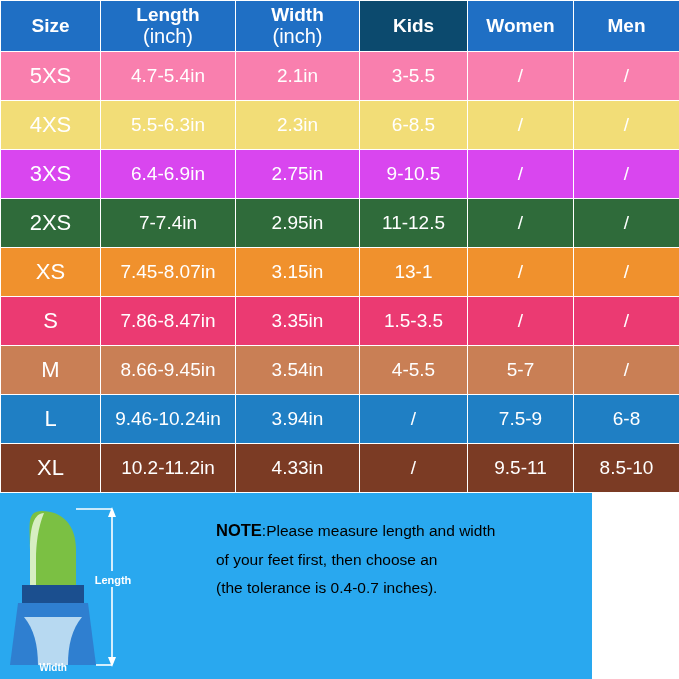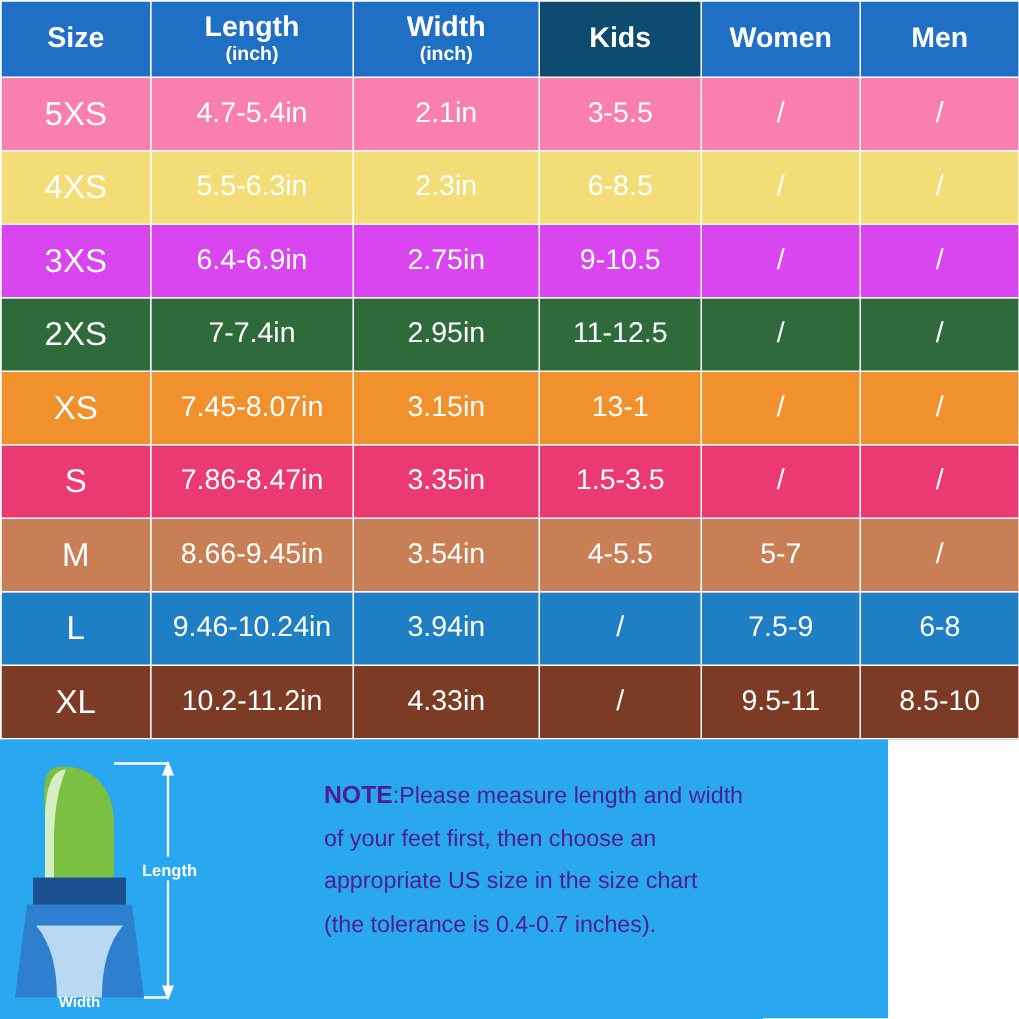--- a/index.html
+++ b/index.html
@@ -35,22 +35,22 @@
   }
   thead th {
     background: #1f6fc4;
     font-size: 19px;
     font-weight: bold;
     line-height: 1.15;
     height: 50px;
   }
   thead th .sub {
     display: block;
-    font-weight: bold;
-    font-size: 13px;
+    font-weight: normal;
+    font-size: 20px;
   }
   tbody td {
     height: 48px;
     font-size: 19px;
     font-weight: normal;
   }
   tbody td.size-cell {
     font-size: 22px;
   }
   
@@ -69,21 +69,21 @@
     align-items: stretch;
     box-sizing: border-box;
   }
   .fin-figure {
     width: 210px;
     position: relative;
     flex: none;
   }
   .note-text {
     flex: 1;
-    color: #4c1d95;
+    color: #000000;
     font-size: 15.5px;
     line-height: 1.85;
     padding: 22px 18px 1px 6px;
     box-sizing: border-box;
   }
   .note-text .note-label {
     font-weight: bold;
     font-size: 16.5px;
   }
   .note-line { display: block; }
@@ -221,18 +221,17 @@
         <rect x="92" y="78" width="42" height="16" fill="#29a8ef"></rect>
         <text x="113" y="91" font-family="Liberation Sans, sans-serif" font-size="11" font-weight="bold" fill="#ffffff" text-anchor="middle">Length</text>
 
         <line x1="10" y1="166" x2="96" y2="166" stroke="#ffffff" stroke-width="1.6" opacity="0"></line>
         <text x="53" y="178" font-family="Liberation Sans, sans-serif" font-size="10" font-weight="bold" fill="#ffffff" text-anchor="middle">Width</text>
       </svg>
     </div>
     <div class="note-text">
       <span class="note-line"><span class="note-label">NOTE</span><span>:Please measure length and width</span></span>
       <span class="note-line">of your feet first, then choose an</span>
-      <span class="note-line">appropriate US size in the size chart</span>
       <span class="note-line">(the tolerance is 0.4-0.7 inches).</span>
     </div>
   </div>
 
 </div>
 
 </body></html>

